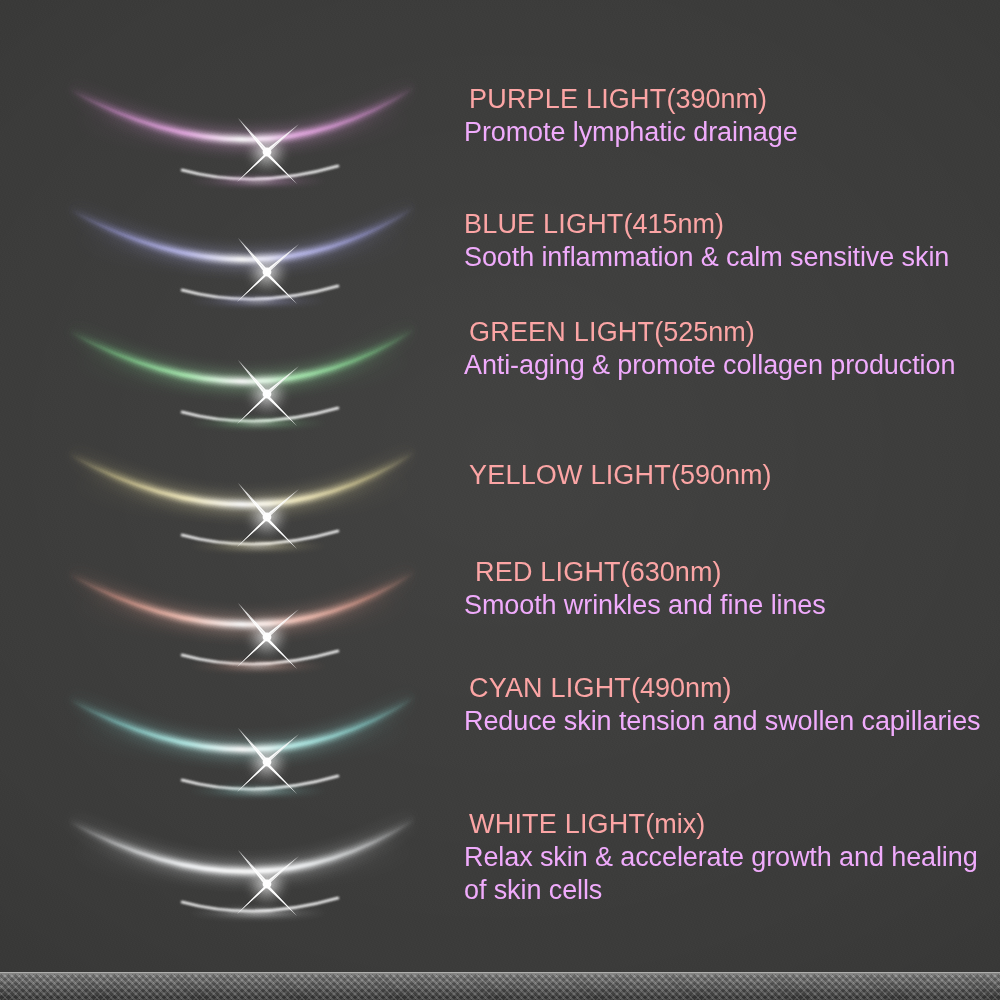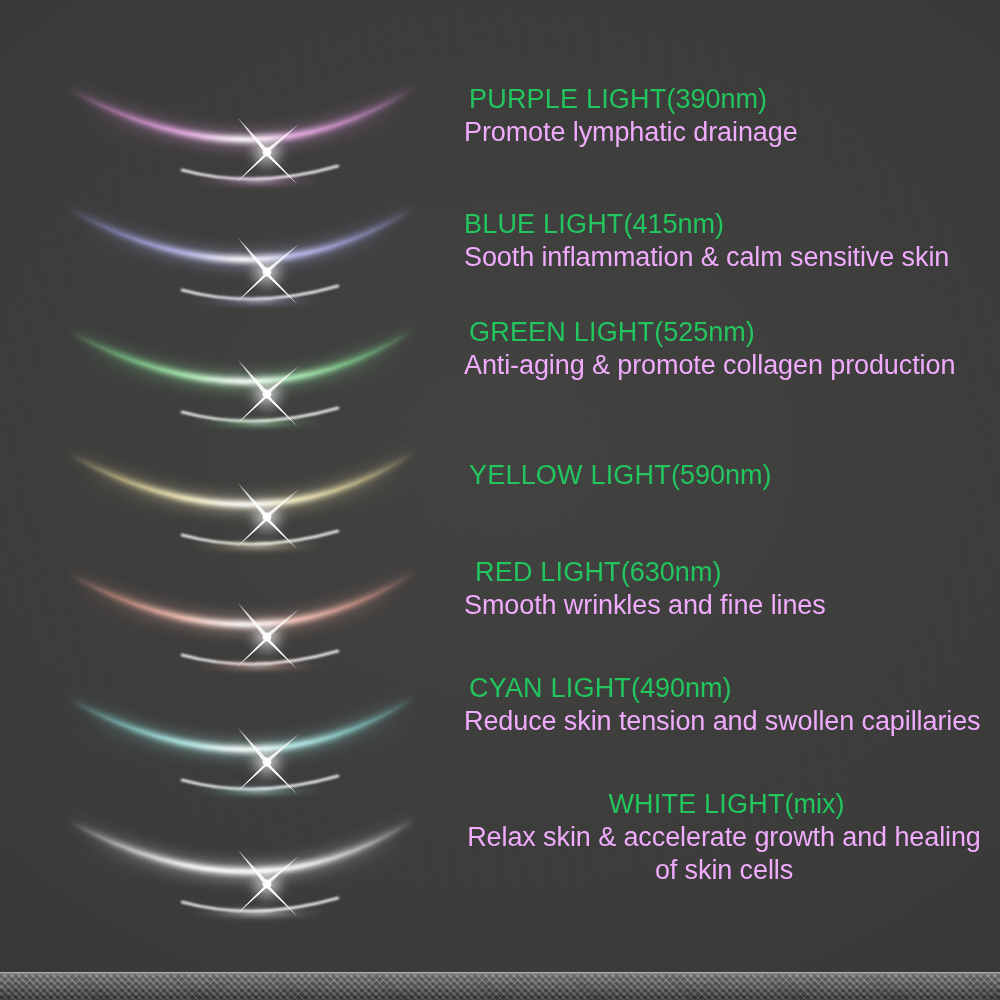--- a/index.html
+++ b/index.html
@@ -46,21 +46,21 @@
   .textblock{
     position:absolute;left:464px;width:520px;
     color:#f4f4f2;
   }
   .lt-title{
     font-size:27px;
     line-height:33px;
     letter-spacing:.2px;
     font-weight:400;
     white-space:nowrap;
-    color:#22c55e;
+    color:#fca5a5;
   }
   .lt-title .nm{letter-spacing:0px;}
   .lt-desc{
     font-size:27px;
     line-height:33px;
     letter-spacing:-.1px;
     font-weight:400;
     color:#f0abfc;
   }
   .indent-1{padding-left:5px;}
@@ -702,17 +702,17 @@
       <div class="lt-title indent-1">YELLOW LIGHT<span class="nm">(590nm)</span></div>
     </div>
     <div class="textblock" style="top: 556px;">
       <div class="lt-title indent-2">RED LIGHT<span class="nm">(630nm)</span></div>
       <div class="lt-desc">Smooth wrinkles and fine lines</div>
     </div>
     <div class="textblock" style="top: 672px;">
       <div class="lt-title indent-1">CYAN LIGHT<span class="nm">(490nm)</span></div>
       <div class="lt-desc">Reduce skin tension and swollen capillaries</div>
     </div>
-    <div class="textblock" style="top: 788px; text-align: center;">
+    <div class="textblock" style="top: 808px;">
       <div class="lt-title indent-1">WHITE LIGHT<span class="nm">(mix)</span></div>
       <div class="lt-desc">Relax skin &amp; accelerate growth and healing of skin cells</div>
     </div>
   </div>
 
 </body></html>

